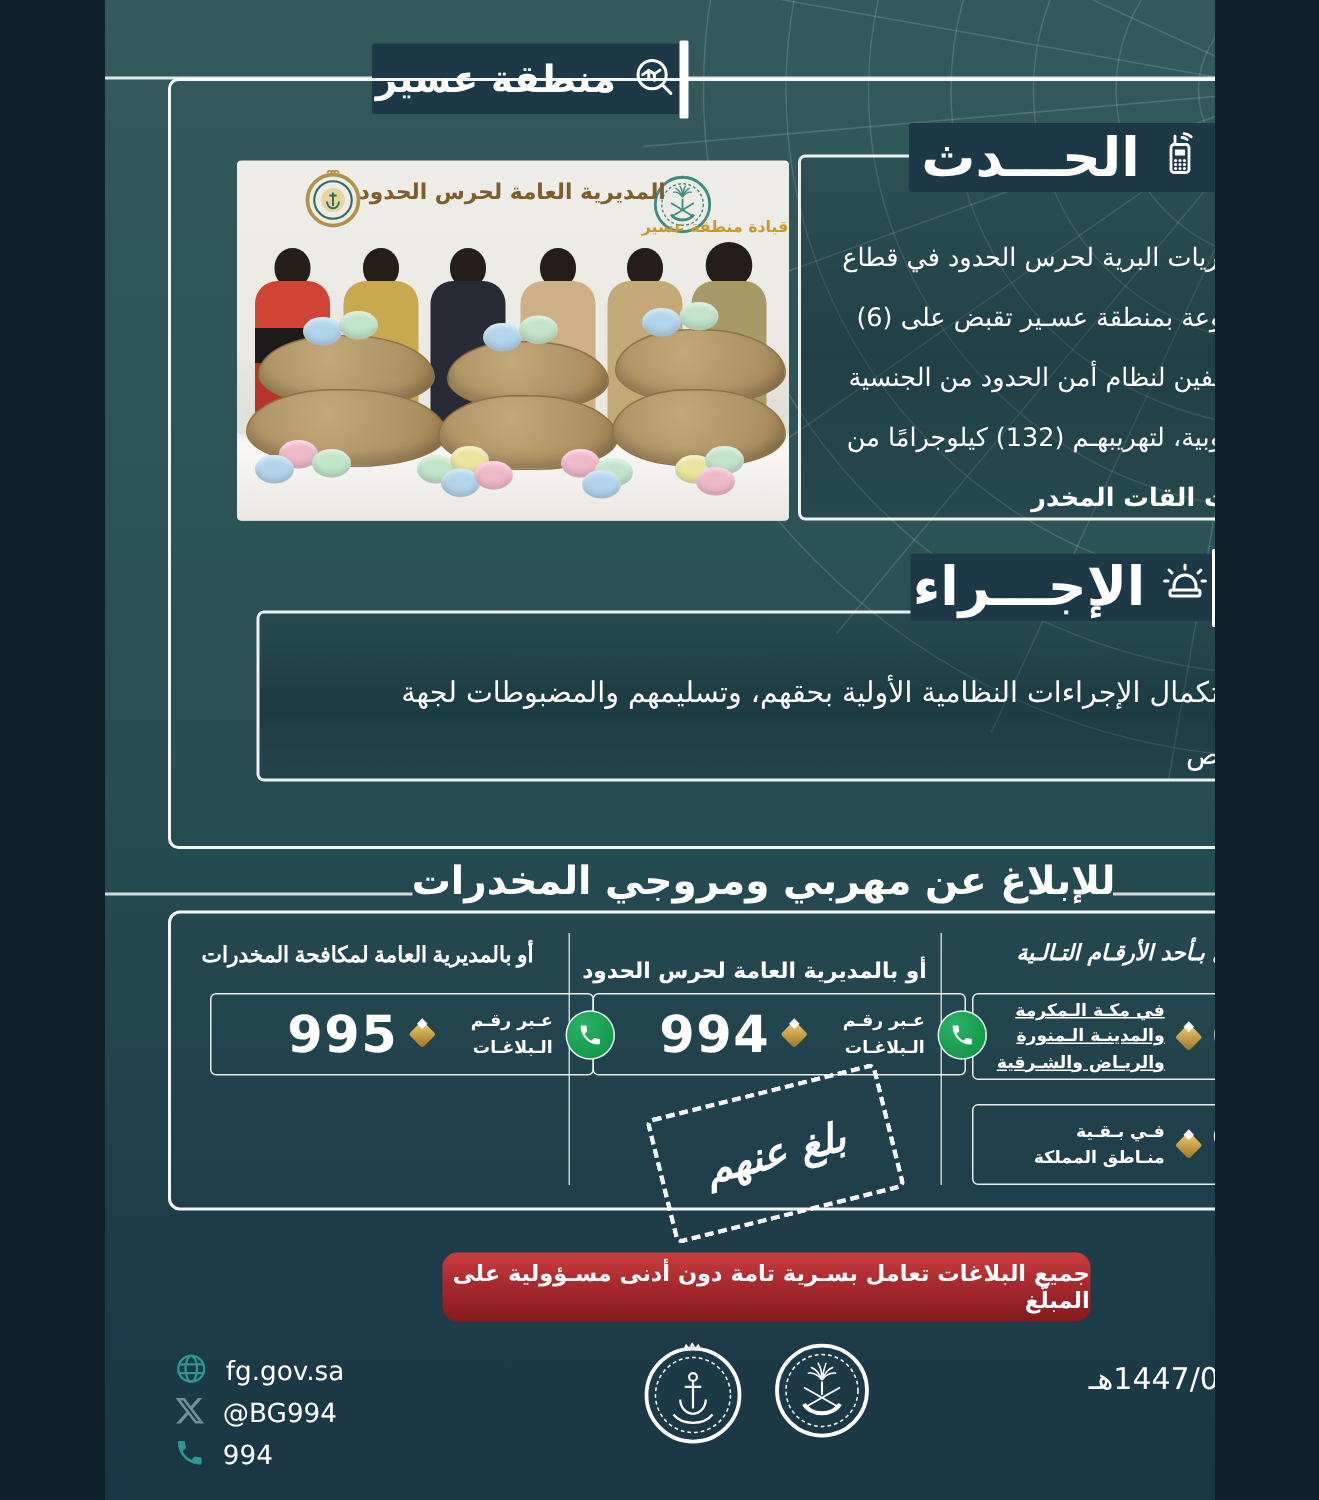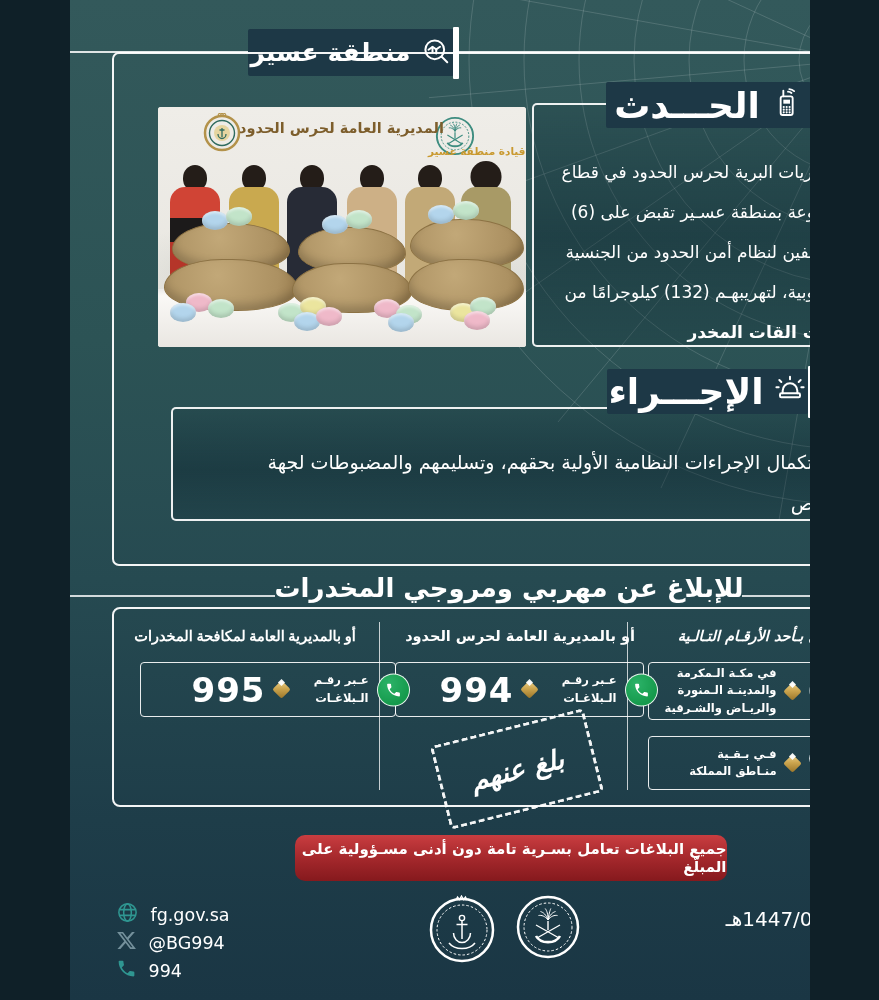--- a/index.html
+++ b/index.html
@@ -224,32 +224,32 @@
 
   <div class="report-title">للإبلاغ عن مهربي ومروجي المخدرات</div>
   <div class="title-line" style="left:0;width:205px;"></div>
   <div class="title-line" style="left:672px;width:207px;"></div>
 
   <div class="abs report-box"></div>
   <div class="col-sep" style="left:557px;"></div>
   <div class="col-sep" style="left:309px;"></div>
 
   <div class="col-header" style="left:562px;width:271px;font-style:italic;">الاتصـال بـأحد الأرقـام التـالـية</div>
-  <div class="col-header" style="left:330px;width:241px;">أو بالمديرية العامة لحرس الحدود</div>
+  <div class="col-header" style="left:313px;width:241px;margin-top:12px;">أو بالمديرية العامة لحرس الحدود</div>
   <div class="col-header" style="left:46px;width:259px;font-family:Liberation Serif, serif;">أو بالمديرية العامة لمكافحة المخدرات</div>
 
   <div class="contact-box" style="left:578px;top:662px;width:227px;height:56px;">
     <span class="circle-ic">
       <svg width="17" height="17" viewBox="0 0 24 24" fill="#fff">
           <path d="M6.62 10.79c1.44 2.83 3.76 5.14 6.59 6.59l2.2-2.21c.27-.27.67-.36 1.02-.24 1.12.37 2.33.57 3.57.57.55 0 1 .45 1 1V20c0 .55-.45 1-1 1-9.39 0-17-7.61-17-17 0-.55.45-1 1-1h3.5c.55 0 1 .45 1 1 0 1.25.2 2.45.57 3.57.11.35.03.74-.25 1.02l-2.2 2.2z"></path>
         </svg>
     </span>
     <span class="contact-num">601</span>
     <span class="diamond"></span>
-    <span class="contact-desc" style="width:118px;">في مكـة الـمكرمة والمدينـة الـمنورة والريـاض والشـرقية</span>
+    <span class="contact-desc" style="width:118px;text-decoration:underline;">في مكـة الـمكرمة والمدينـة الـمنورة والريـاض والشـرقية</span>
   </div>
 
   <div class="contact-box" style="left:578px;top:736px;width:227px;height:52px;">
     <span class="circle-ic">
       <svg width="17" height="17" viewBox="0 0 24 24" fill="#fff">
           <path d="M6.62 10.79c1.44 2.83 3.76 5.14 6.59 6.59l2.2-2.21c.27-.27.67-.36 1.02-.24 1.12.37 2.33.57 3.57.57.55 0 1 .45 1 1V20c0 .55-.45 1-1 1-9.39 0-17-7.61-17-17 0-.55.45-1 1-1h3.5c.55 0 1 .45 1 1 0 1.25.2 2.45.57 3.57.11.35.03.74-.25 1.02l-2.2 2.2z"></path>
         </svg>
     </span>
     <span class="contact-num">999</span>
     <span class="diamond"></span>

